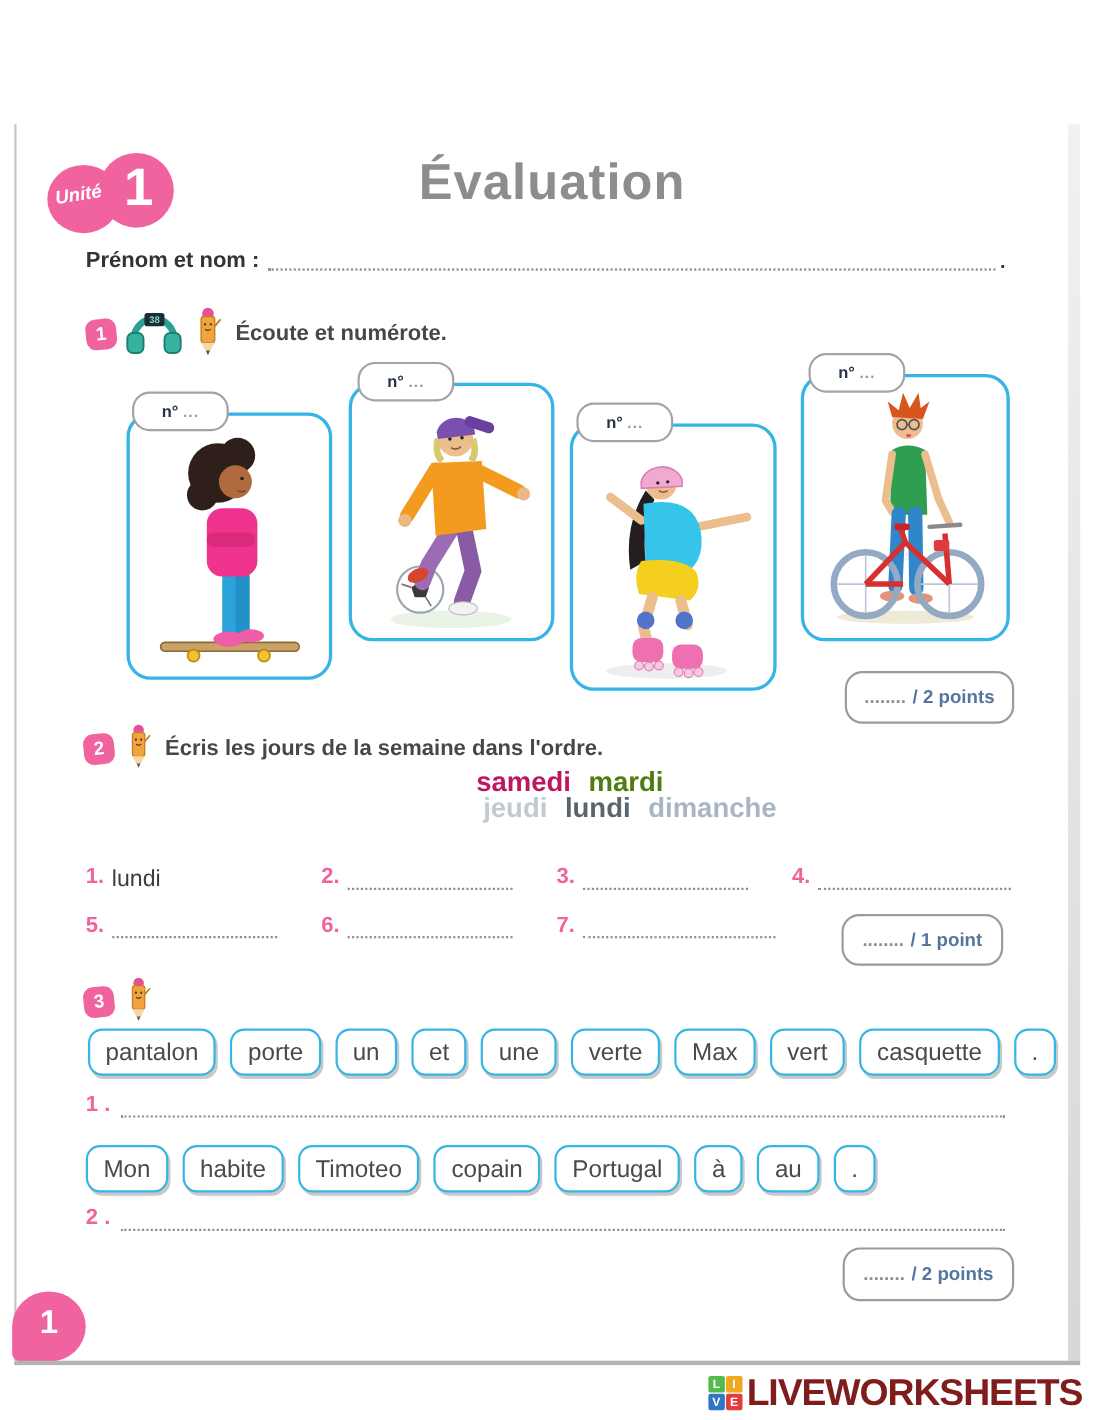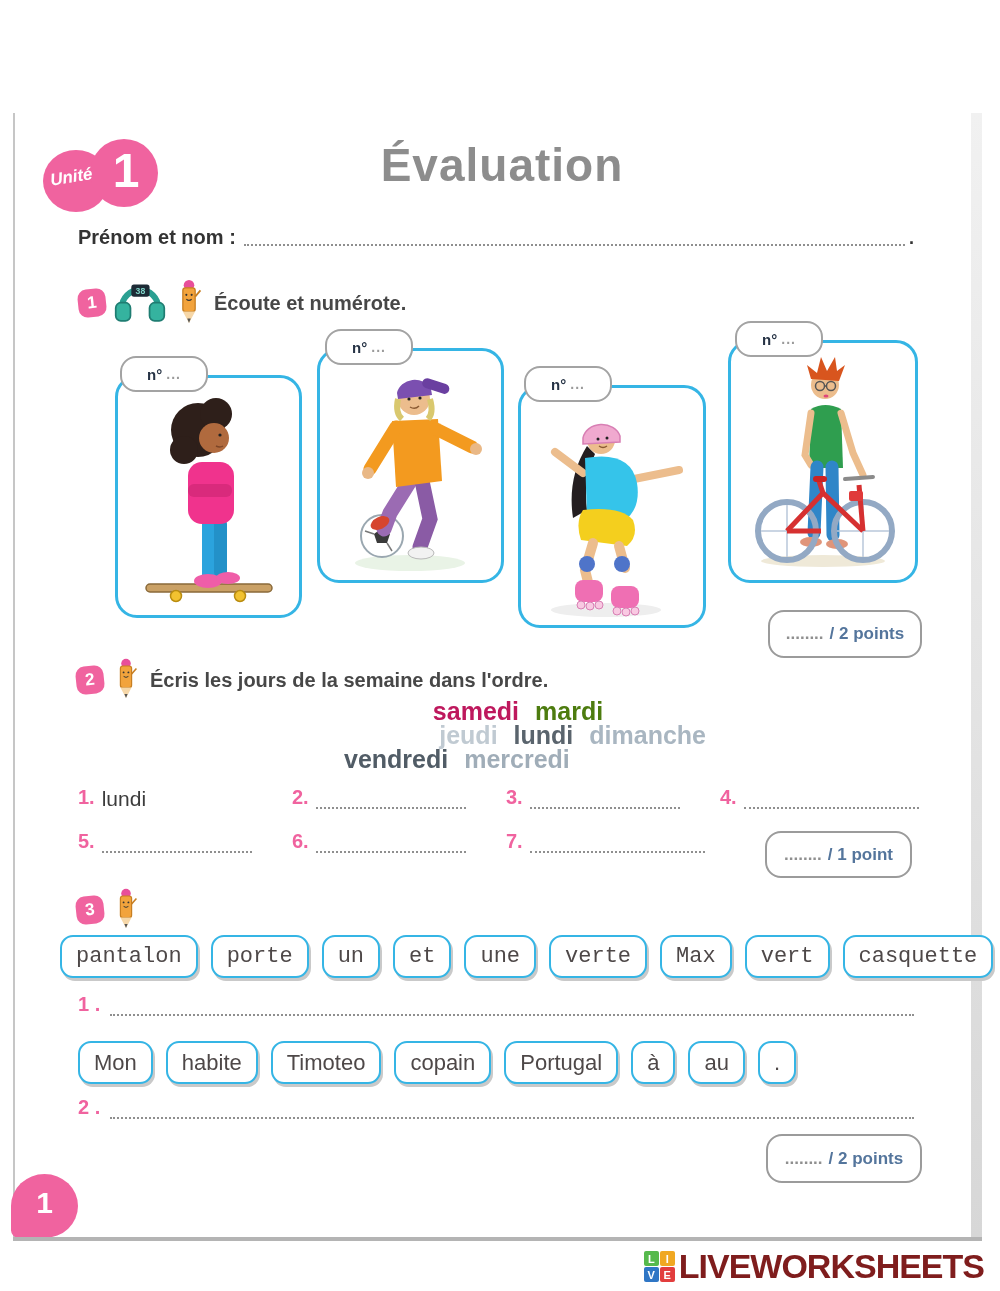--- a/index.html
+++ b/index.html
@@ -283,21 +283,20 @@
       <path d="M12,23 q3,2.5 6,0" stroke="#333" stroke-width="1.2" fill="none"></path>
       <line x1="22" y1="20" x2="28" y2="13" stroke="#c77f22" stroke-width="2"></line>
     </svg>
   </span>
   <span class="ex-text">Écris les jours de la semaine dans l'ordre.</span>
 </div>
 
 <div class="abs days">
   <div class="days-line dl-1"><span class="day" style="color: #be185d;">samedi</span><span class="day" style="color: #4d7c0f;">mardi</span></div>
   <div class="days-line dl-2"><span class="day" style="color: rgb(192, 202, 210);">jeudi</span><span class="day" style="color: rgb(90, 100, 109);">lundi</span><span class="day" style="color: rgb(169, 182, 193);">dimanche</span></div>
-  <div class="days-line dl-3"><span class="day" style="color: rgb(81, 92, 102);">vendredi</span><span class="day" style="color: rgb(160, 173, 184);">mercredi</span></div>
 </div>
 
 <div class="abs ans-row" style="left:78px;top:786px;width:850px;">
     <div class="ans-slot">
       <span class="ans-num">1.</span>
       <span class="ans-val">lundi</span>
     </div>
     <div class="ans-slot">
       <span class="ans-num">2.</span>
       <span class="ans-dots"></span>
@@ -340,21 +339,21 @@
       <polygon points="8,37 22,37 15,50" fill="#f6d7a8"></polygon>
       <polygon points="13,45 17,45 15,50" fill="#555"></polygon>
       <circle cx="12" cy="18" r="1.2" fill="#333"></circle>
         <circle cx="18" cy="18" r="1.2" fill="#333"></circle>
       <path d="M12,23 q3,2.5 6,0" stroke="#333" stroke-width="1.2" fill="none"></path>
       <line x1="22" y1="20" x2="28" y2="13" stroke="#c77f22" stroke-width="2"></line>
     </svg>
   </span>
 </div>
 
-<div class="abs chip-row" style="left:60px;top:935px;width:850px;font-family:Liberation Mono, monospace;">
+<div class="abs chip-row" style="left:80px;top:935px;width:850px;">
     <span class="chip">pantalon</span>
     <span class="chip">porte</span>
     <span class="chip">un</span>
     <span class="chip">et</span>
     <span class="chip">une</span>
     <span class="chip">verte</span>
     <span class="chip">Max</span>
     <span class="chip">vert</span>
     <span class="chip">casquette</span>
     <span class="chip">.</span>

